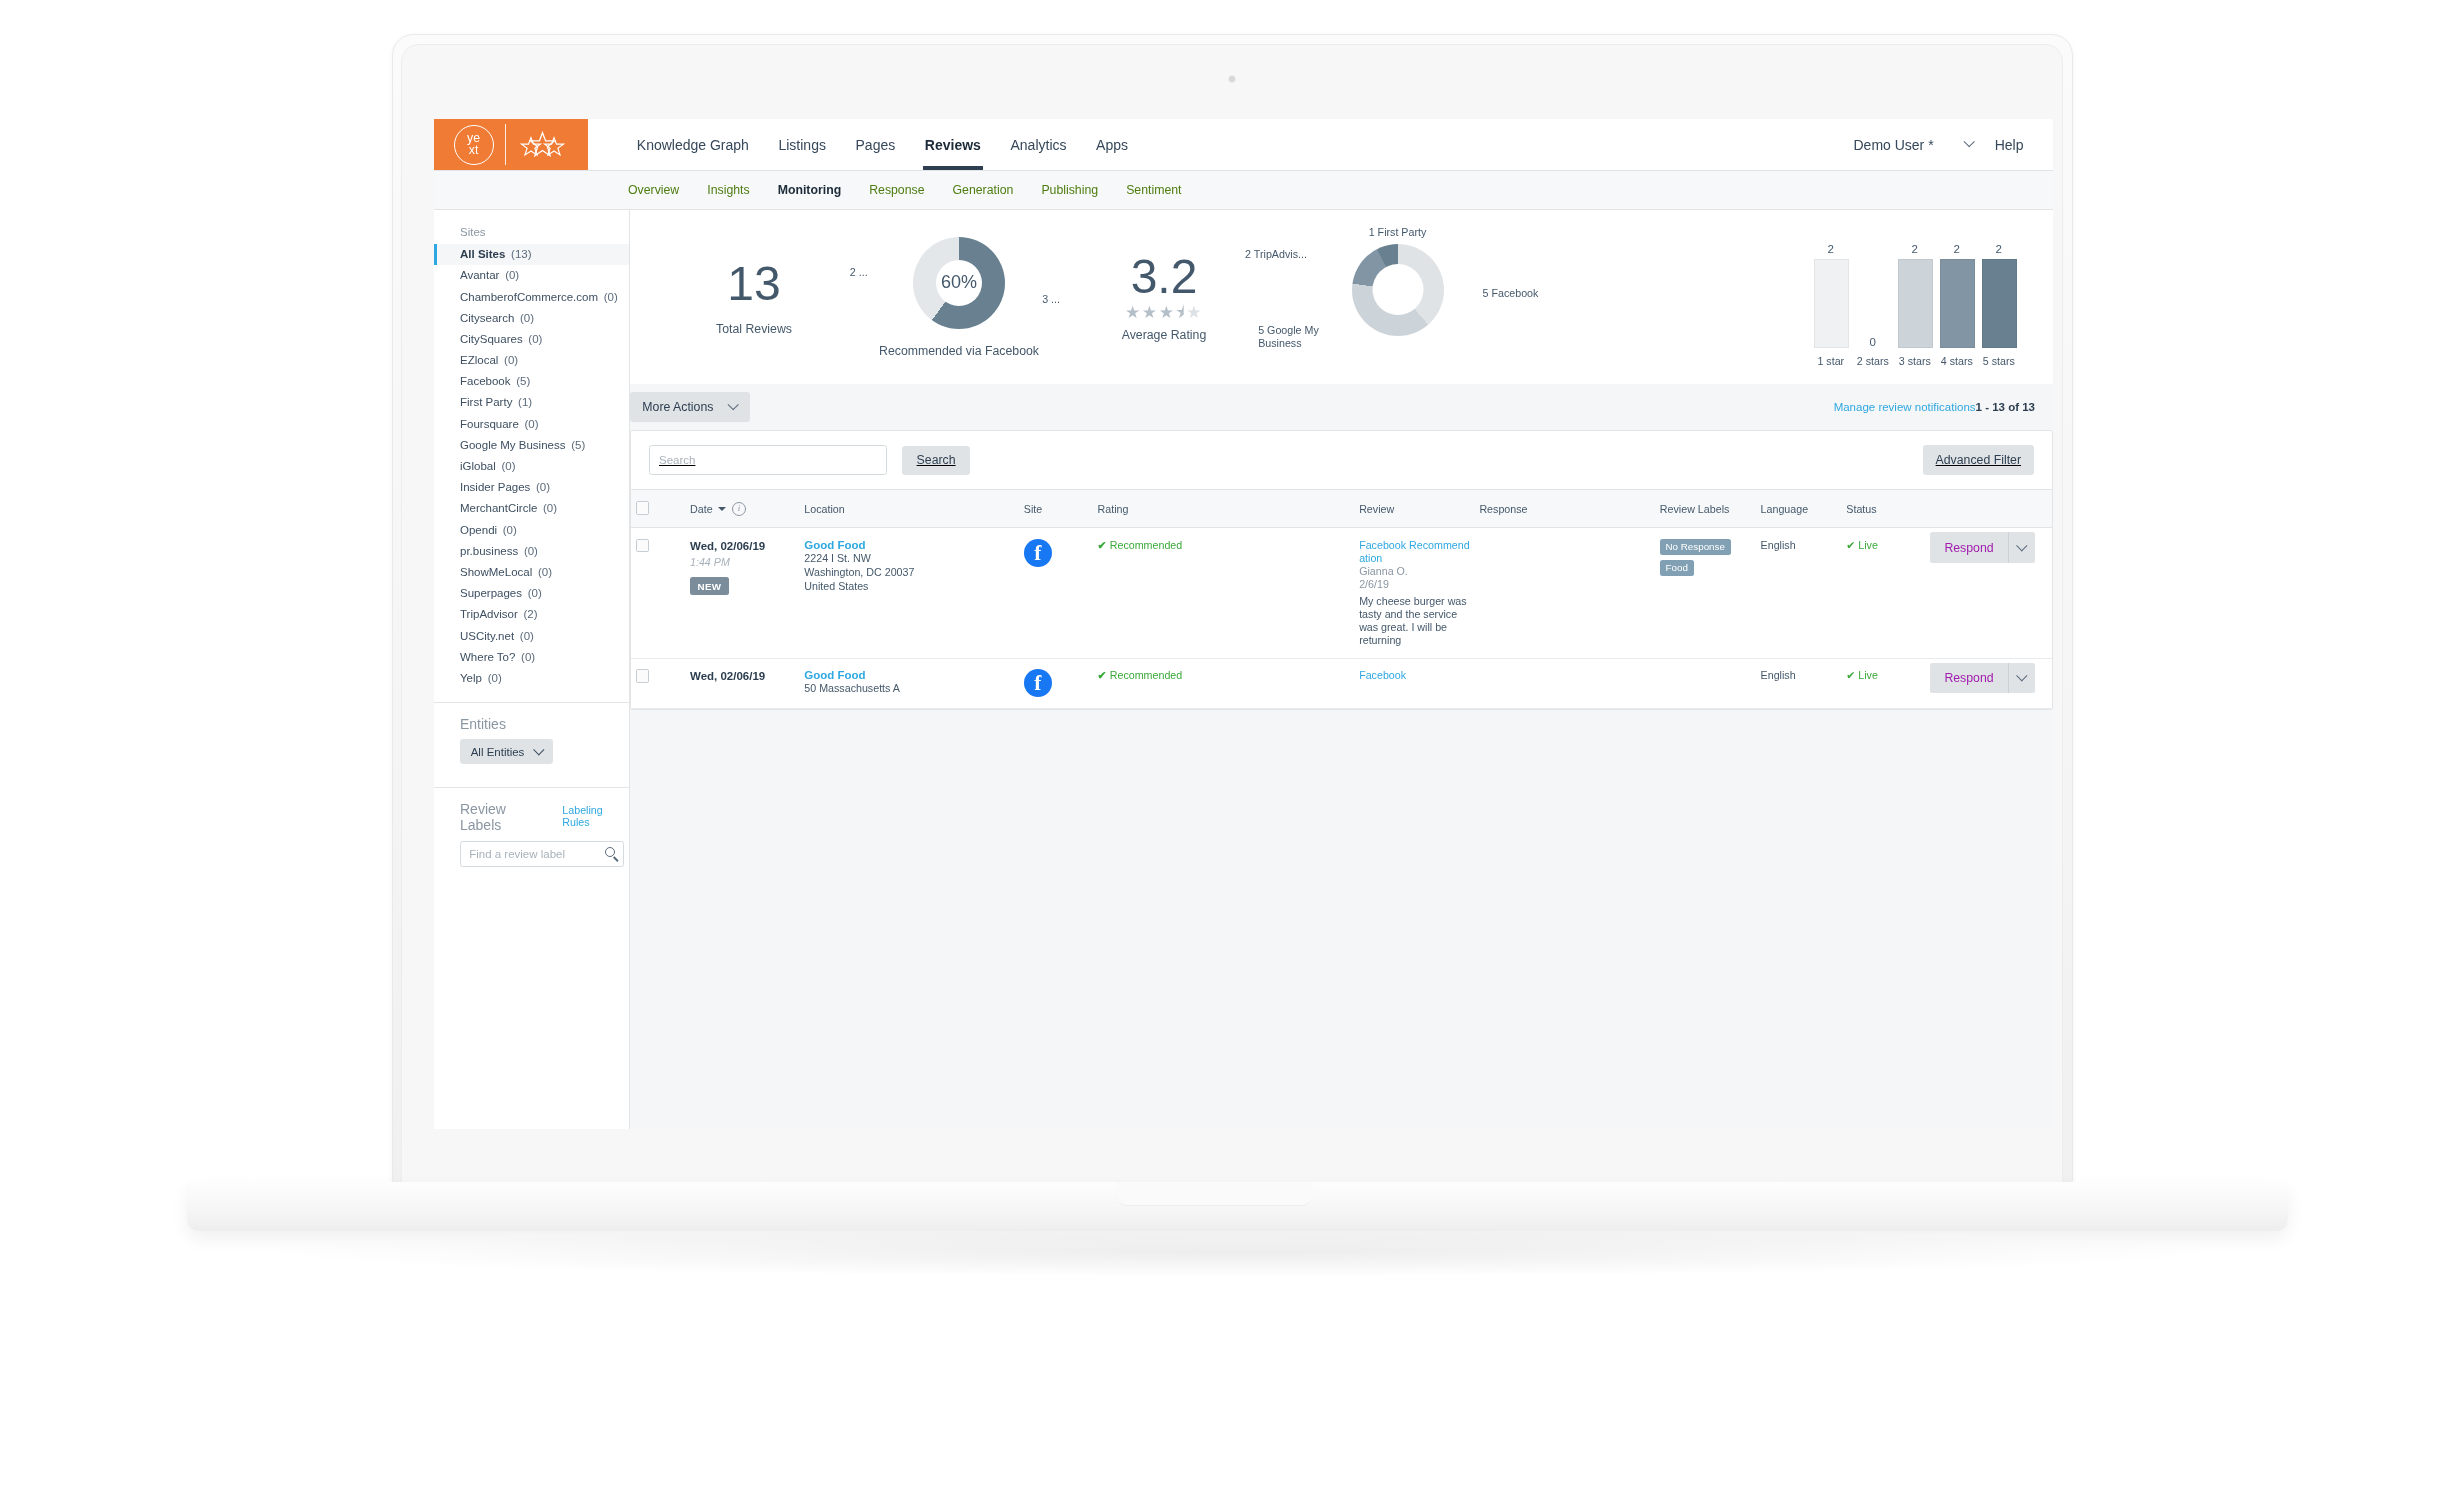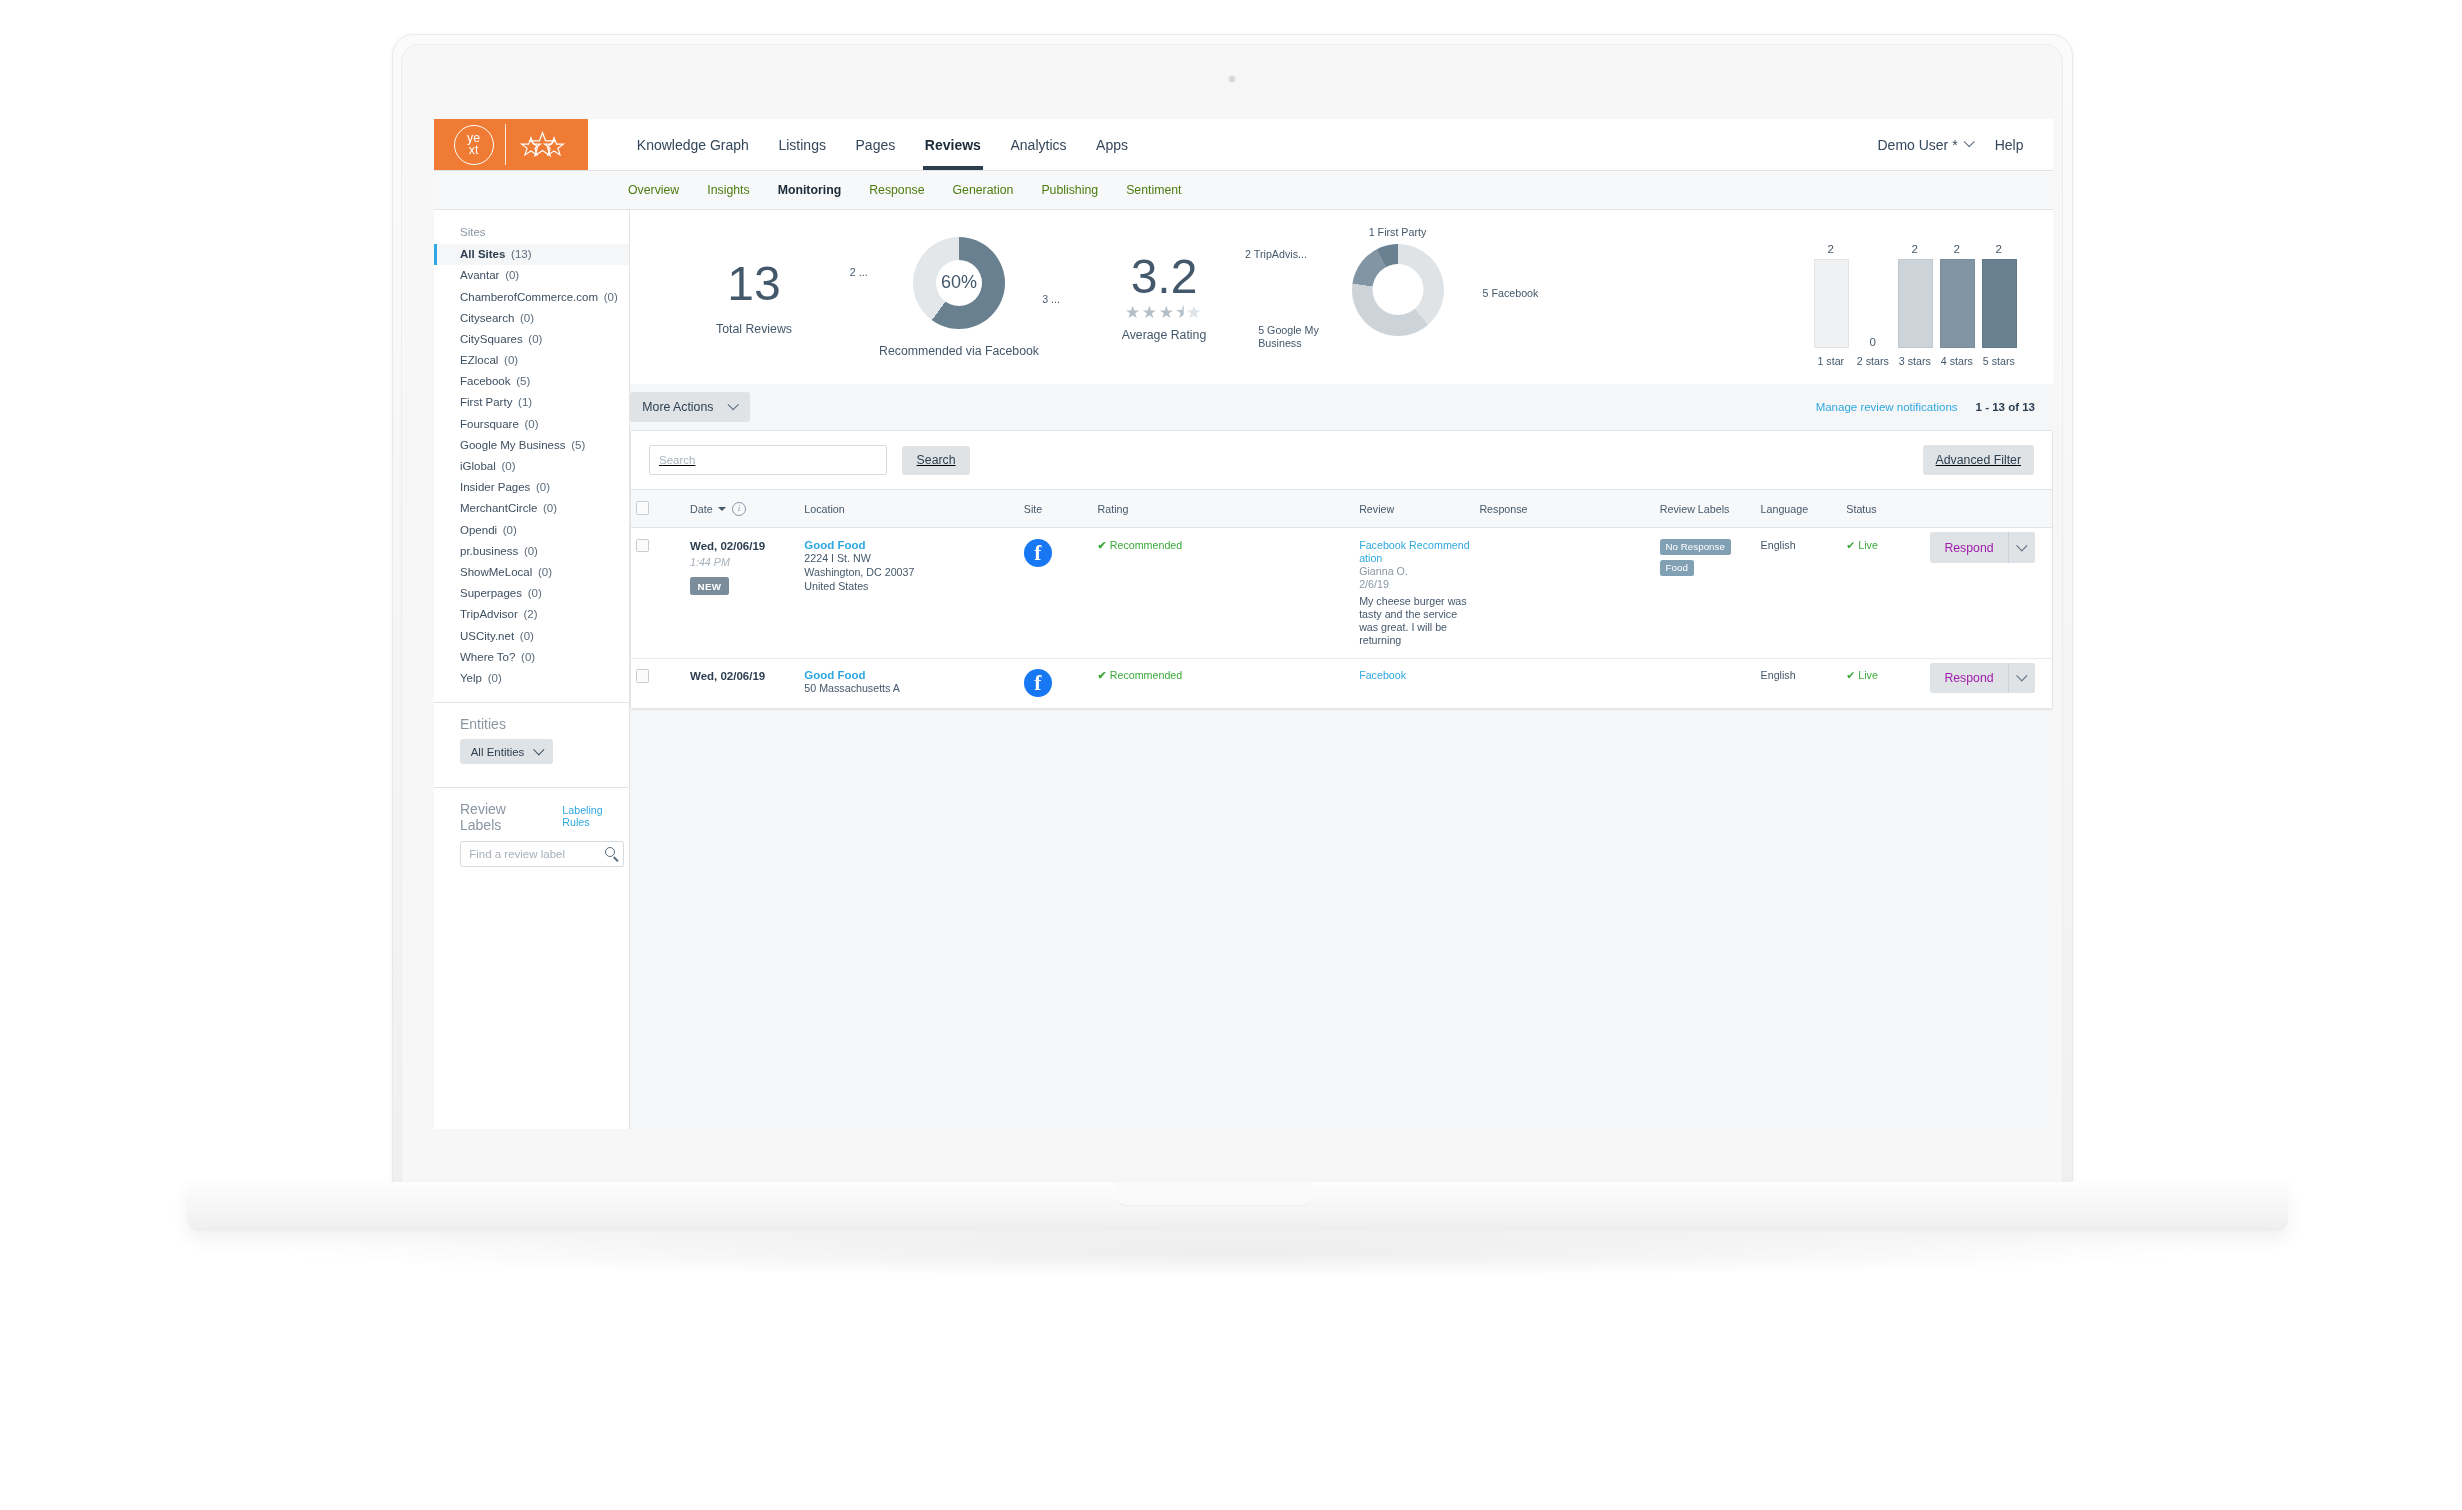--- a/index.html
+++ b/index.html
@@ -149,21 +149,21 @@
     left: 13px; right: 13px; bottom: 0;
     height: 4.1px;
     background: #2c3e50;
   }
   .nav-right {
     display: flex;
     align-items: center;
     padding-right: 29.5px;
     gap: 21.3px;
   }
-  .nav-right .nav-item { padding: 0; }
+  .nav-right .nav-item { padding: 0; gap: 24px; }
   .chev {
     display: inline-block;
     width: 7.4px; height: 7.4px;
     border-right: 1.6px solid #5a6b7c;
     border-bottom: 1.6px solid #5a6b7c;
     transform: rotate(45deg) translate(-1.6px,-1.6px);
     margin-left: 7.4px;
   }
 
   
@@ -324,21 +324,21 @@
     font-size: 12.3px;
     color: #2c3e50;
     padding: 8.2px 12.3px;
     display: inline-flex;
     align-items: center;
     gap: 8.2px;
     cursor: pointer;
     border: none;
     font-family: inherit;
   }
-  .toolbar-right { margin-left: auto; display: flex; align-items: flex-start; gap: 18px; }
+  .toolbar-right { margin-left: auto; display: flex; align-items: flex-start; }
   .count-text { font-size: 11.5px; color: #2c3e50; font-weight: bold; }
 
   .table-card { background: #fff; margin: 0 0 0 0; border: 0.8px solid #e2e4e6; border-radius: 2.5px; overflow: hidden; }
   .search-row {
     display: flex; align-items: center; gap: 14.8px;
     padding: 14px 18px; background: #fff; text-decoration: underline;
   }
   .search-input {
     width: 218px; height: 28px;
     border: 0.8px solid #d5dade; border-radius: 2.5px;

